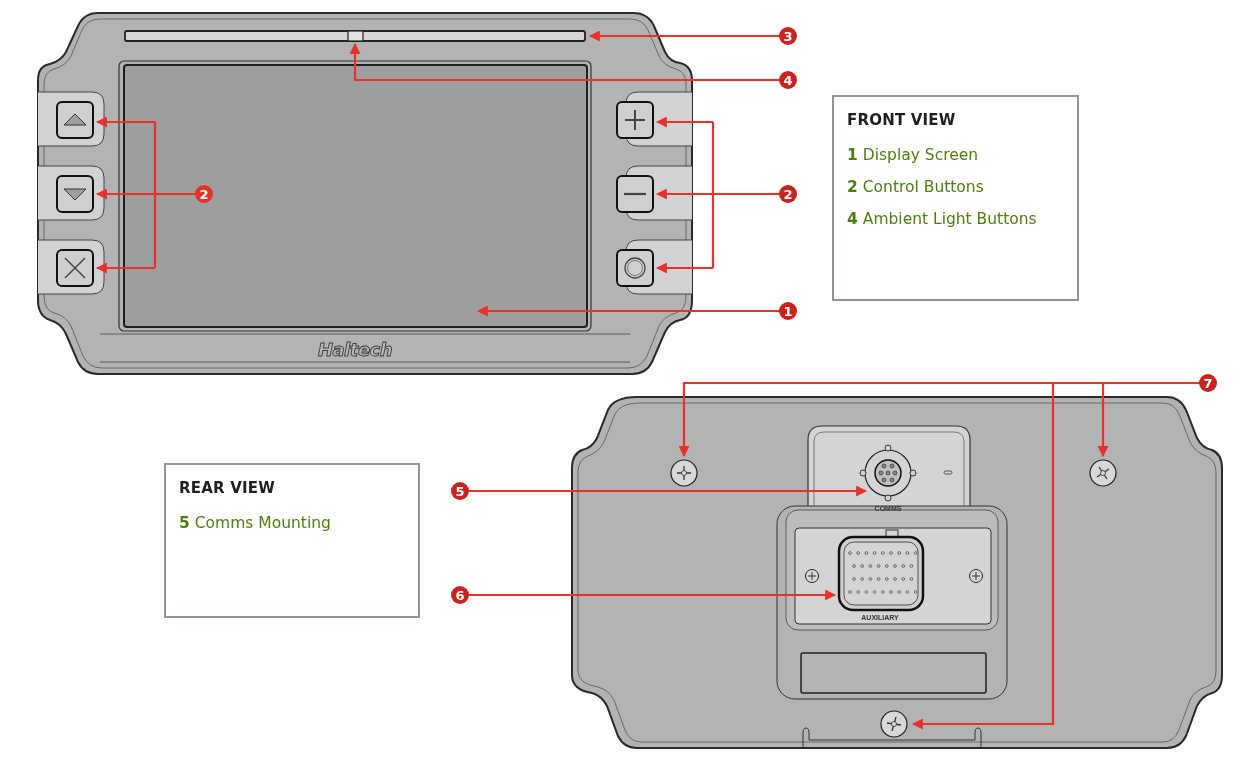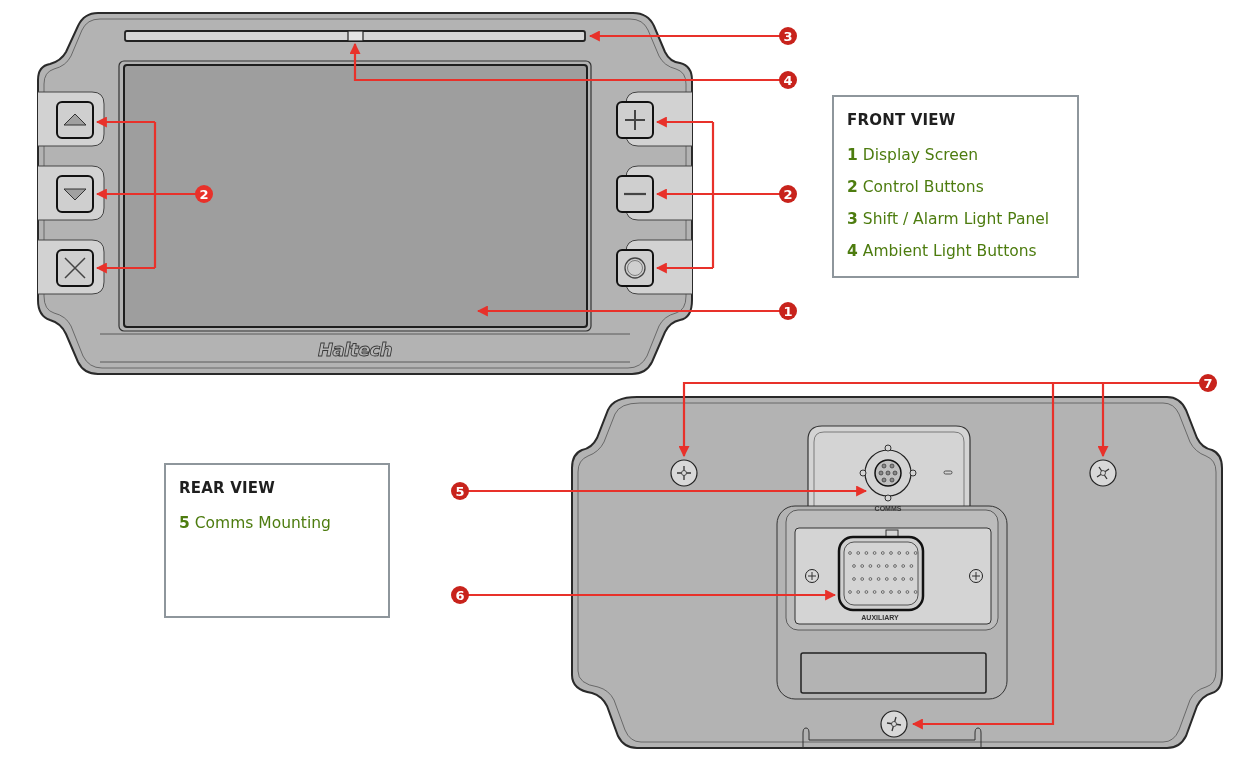--- a/index.html
+++ b/index.html
@@ -3,22 +3,22 @@
 <meta charset="utf-8">
 <style>
   html, body { margin: 0; padding: 0; background: #ffffff; }
   body { width: 1237px; height: 773px; position: relative; overflow: hidden;
          font-family: "DejaVu Sans", sans-serif; }
   #diagram { position: absolute; left: 0; top: 0; }
   .legend-box { position: absolute; background: #fff; border: 2px solid #8e969c; box-sizing: border-box; }
   .legend-title { font-weight: bold; font-size: 15px; color: #1f1f1f; letter-spacing: 0.2px; }
   .legend-item { font-size: 15.5px; color: #4d7c0f; white-space: nowrap; }
   .legend-item .num { font-weight: bold; margin-right: 5px; }
-  #front-legend { left: 832px; top: 95px; width: 247px; height: 183px; padding: 14px 0 0 13px; }
-  #rear-legend { left: 164px; top: 463px; width: 226px; height: 155px; padding: 14px 0 0 13px; }
+  #front-legend { left: 832px; top: 95px; width: 247px; height: 206px; padding: 14px 0 0 13px; }
+  #rear-legend { left: 164px; top: 463px; width: 256px; height: 155px; padding: 14px 0 0 13px; }
   .legend-title { margin-bottom: 10px; }
   .legend-item { line-height: 32px; }
   .callout-num { font-family: "DejaVu Sans", sans-serif; font-weight: bold; font-size: 13px; fill: #ffffff; }
   .lbl-small { font-family: "Liberation Sans", sans-serif; font-weight: bold; font-size: 7px; fill: #333; }
   .logo-text { font-family: "DejaVu Sans", sans-serif; font-style: italic; font-weight: bold; font-size: 18px;
                fill: #b9b9b9; stroke: #3a3a3a; stroke-width: 0.9px; letter-spacing: -0.5px; }
 </style>
 </head>
 <body>
 
@@ -247,20 +247,19 @@
         <circle cx="1208" cy="383" r="9" fill="#c8231c"></circle>
         <text class="callout-num" x="1208" y="388" text-anchor="middle">7</text>
       </g>
   </g>
 </svg>
 
 <div id="front-legend" class="legend-box">
   <div class="legend-title">FRONT VIEW</div>
   <div class="legend-item"><span class="num">1</span><span>Display Screen</span></div>
   <div class="legend-item"><span class="num">2</span><span>Control Buttons</span></div>
-  <div class="legend-item"><span class="num">3</span><span>Shift / Alarm Light Panel</span></div>
   <div class="legend-item"><span class="num">4</span><span>Ambient Light Buttons</span></div>
 </div>
 
 <div id="rear-legend" class="legend-box">
   <div class="legend-title">REAR VIEW</div>
   <div class="legend-item"><span class="num">5</span><span>Comms Mounting</span></div>
 </div>
 
 </body></html>

